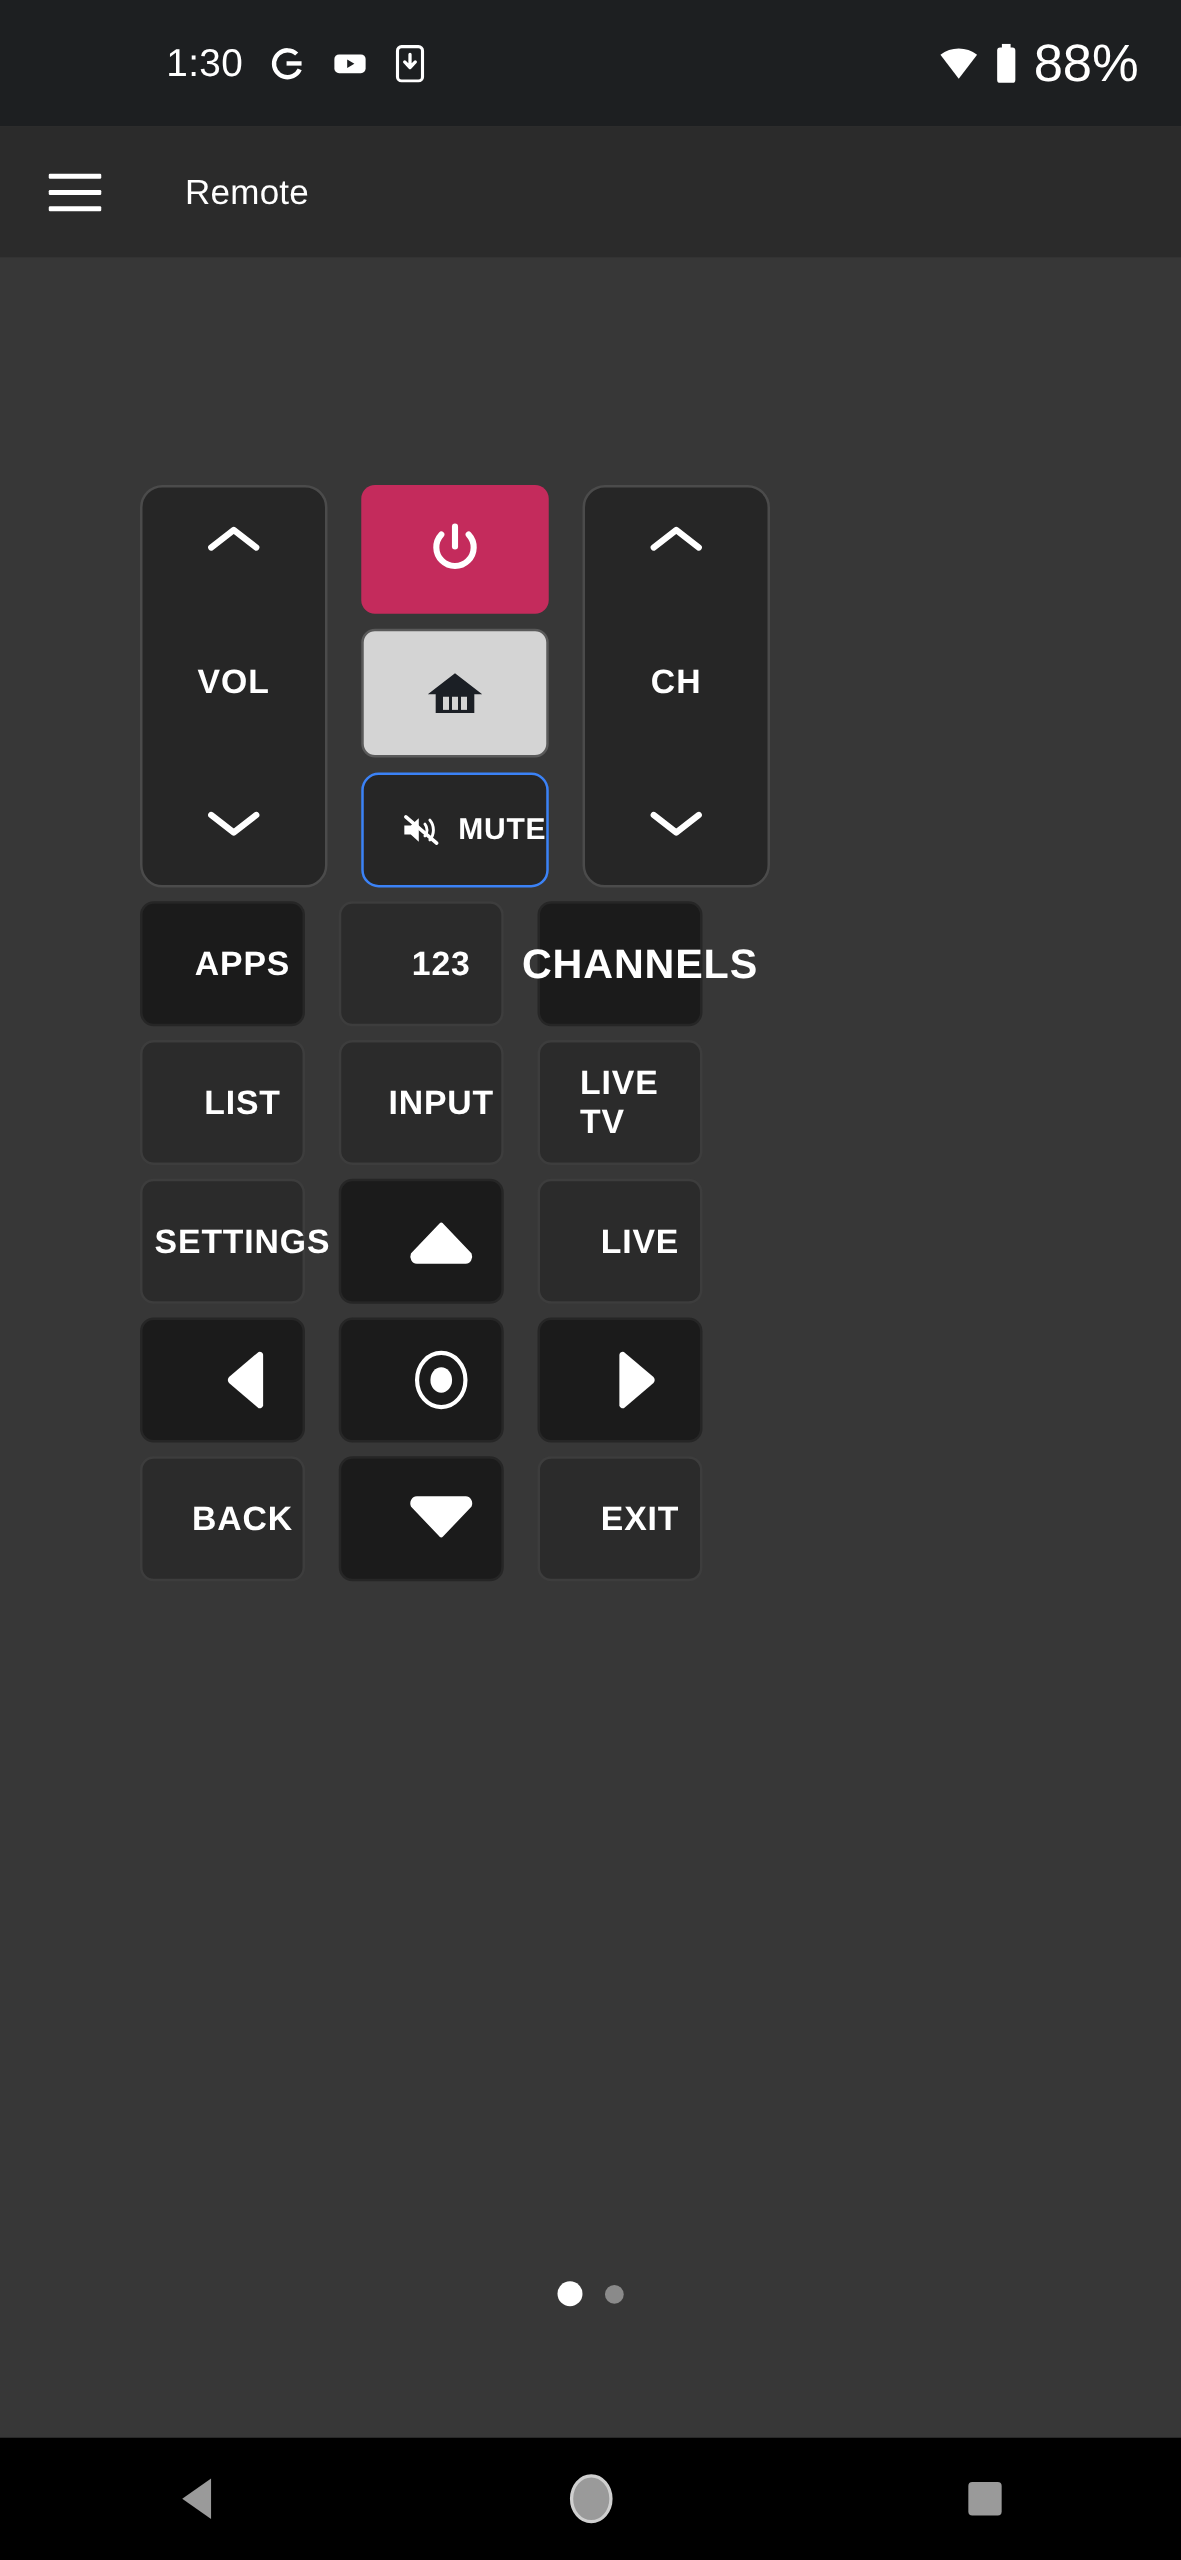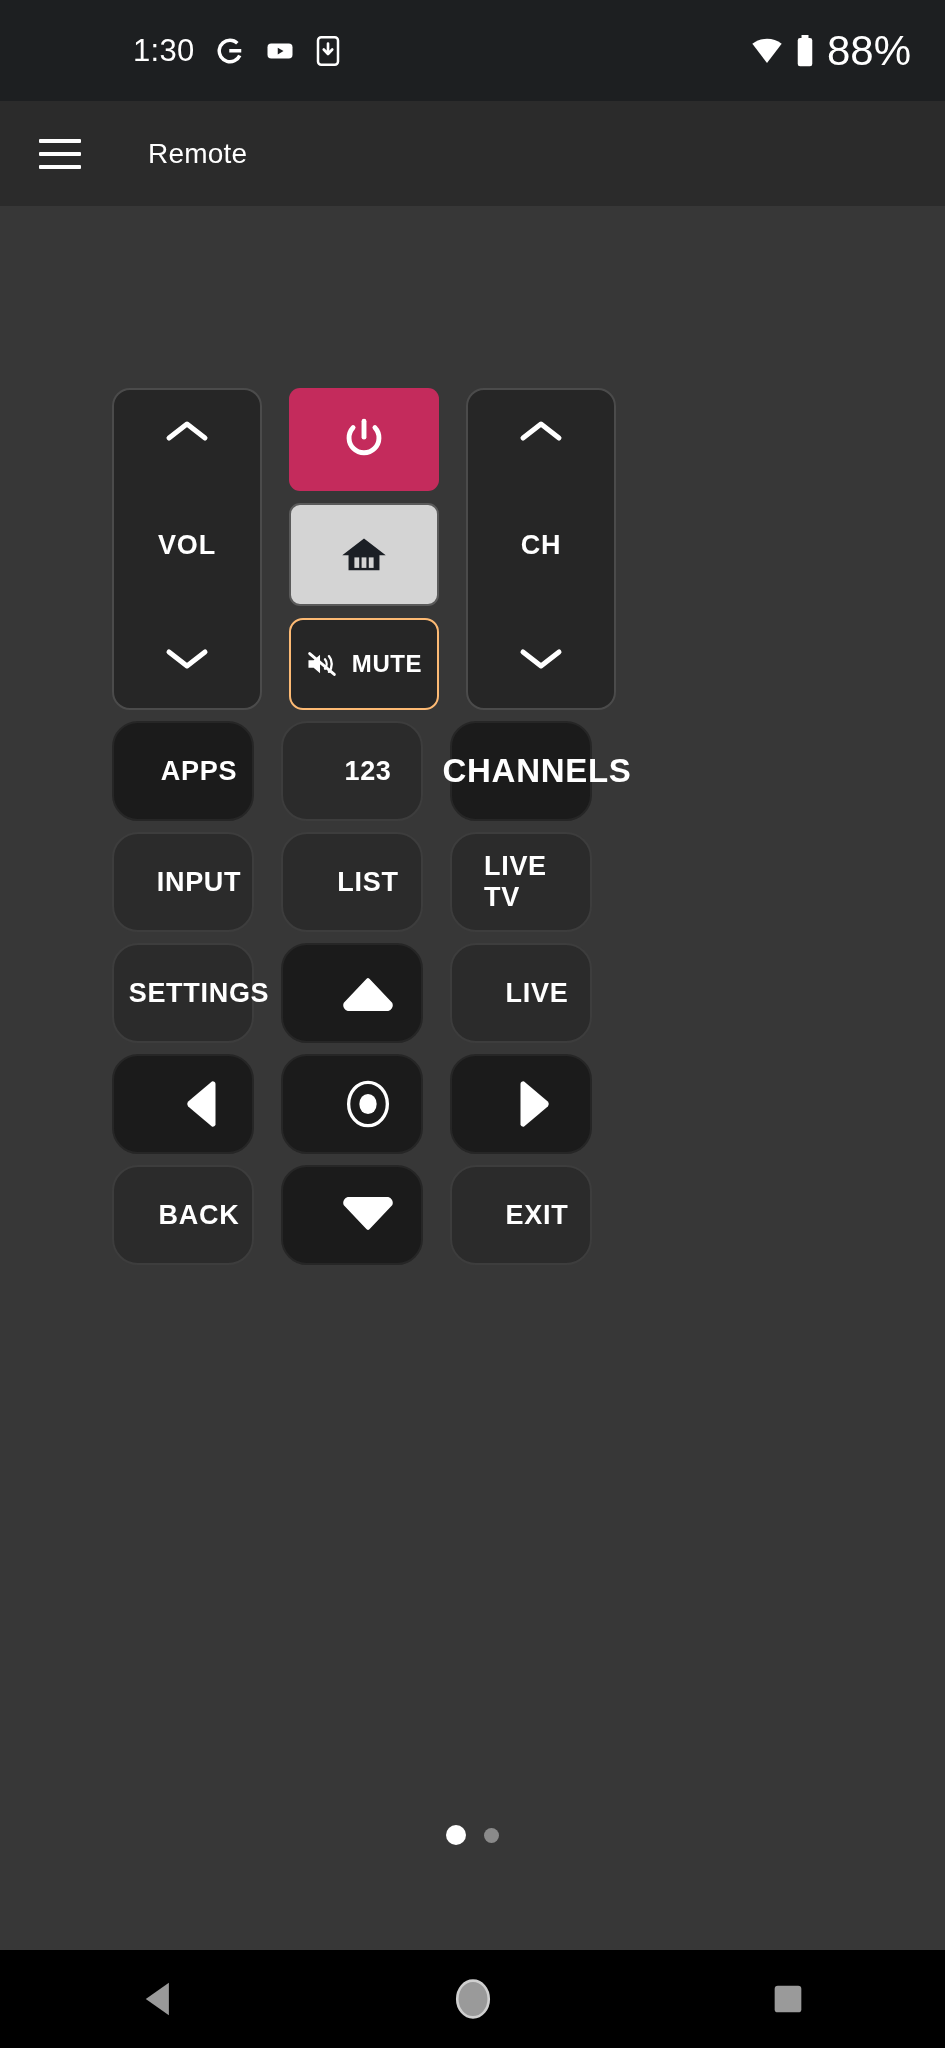--- a/index.html
+++ b/index.html
@@ -58,29 +58,29 @@
     height: 103px; background: #c42b5c; border-radius: 11px;
     display: flex; align-items: center; justify-content: center;
     border: none; cursor: pointer;
   }
   .btn-home {
     height: 103px; background: #d4d4d4; border-radius: 11px;
     display: flex; align-items: center; justify-content: center;
     border: 2px solid #5a5a5a; cursor: pointer;
   }
   .btn-mute {
-    height: 92px; background: #262626; border: 2px solid #fdba74; border-radius: 14px;
-    display: flex; align-items: center; justify-content: center; gap: 14px; cursor: pointer;
+    height: 92px; background: #262626; border: 2px solid #3b82f6; border-radius: 14px;
+    display: flex; align-items: center; justify-content: flex-end; gap: 14px; cursor: pointer;
   }
   .btn-mute .lbl { color: #fff; font-size: 24px; font-weight: bold; letter-spacing: .6px; }
 
   
   .row { display: flex; gap: 27px; margin-top: 11px; }
   .cell {
-    width: 142px; height: 100px; border-radius: 26px;
+    width: 132px; height: 100px; border-radius: 11px;
     display: flex; align-items: center; justify-content: center;
     cursor: pointer; border: 2px solid #3d3d3d; background: #2b2b2b; padding-left: 32px;
   }
   .cell.dark { background: #1b1b1b; border-color: #262626; }
   .cell .lbl { color: #fff; font-size: 27px; font-weight: bold; letter-spacing: .7px; }
   .cell.small .lbl { font-size: 33px; }
 
   
   .dots {
     position: absolute; bottom: 105px; left: 0; right: 0;
@@ -221,24 +221,24 @@
         <div class="cell">
             <span class="lbl">123</span>
           </div>
         <div class="cell dark small">
             <span class="lbl">CHANNELS</span>
           </div>
       </div>
 
       <div class="row">
         <div class="cell">
+            <span class="lbl">LIST</span>
+          </div>
+        <div class="cell">
             <span class="lbl">INPUT</span>
-          </div>
-        <div class="cell">
-            <span class="lbl">LIST</span>
           </div>
         <div class="cell">
             <span class="lbl">LIVE TV</span>
           </div>
       </div>
 
       <div class="row">
         <div class="cell">
             <span class="lbl">SETTINGS</span>
           </div>

